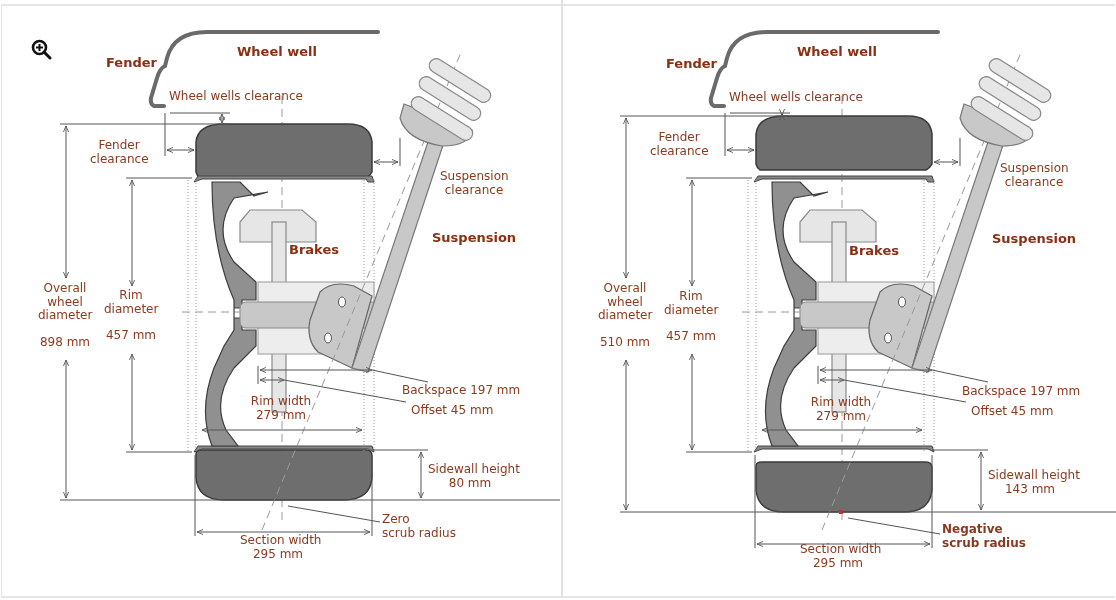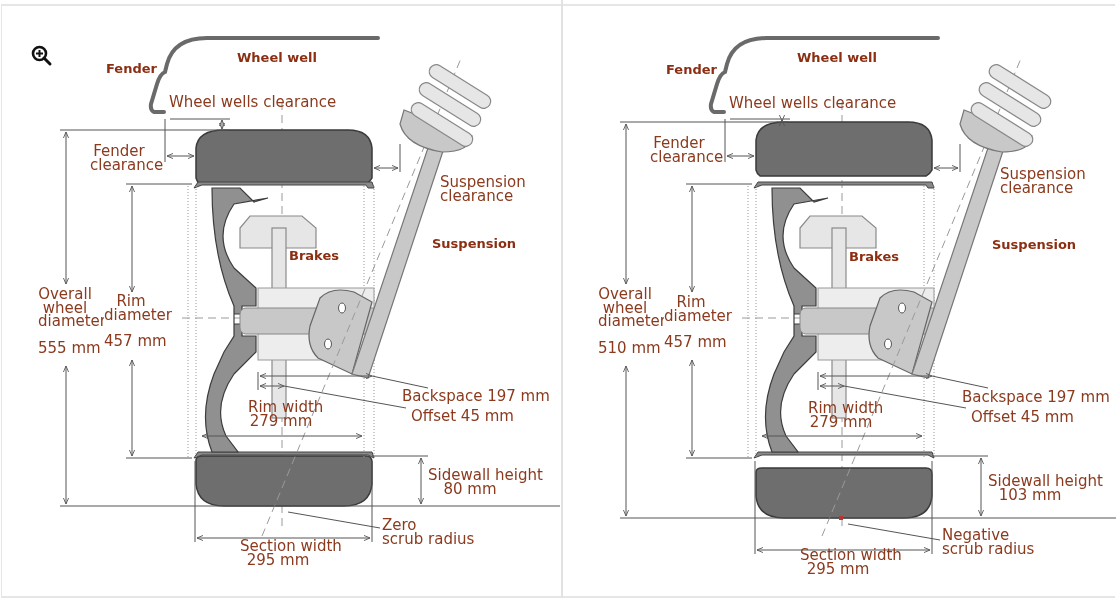--- a/index.html
+++ b/index.html
@@ -2,24 +2,24 @@
 <html><head>
 <meta charset="utf-8">
 <style>
   html, body { margin: 0; padding: 0; background: #ffffff; }
   body { width: 1116px; height: 600px; position: relative; overflow: hidden;
          font-family: "DejaVu Sans", sans-serif; }
   .frame { position: absolute; left: 1px; top: 4px; width: 1114px; height: 594px;
            border-top: 2px solid #e6e6e6; border-bottom: 2px solid #e6e6e6;
            border-left: 1px solid #e6e6e6; box-sizing: border-box; }
   .divider { position: absolute; left: 561px; top: 0; width: 2px; height: 598px; background: #e2e2e2; }
-  .panel { position: absolute; top: 6px; width: 558px; height: 458px; }
+  .panel { position: absolute; top: 0; width: 558px; height: 458px; }
   .panel svg { position: absolute; left: 0; top: 0; }
   .zoom-btn { position: absolute; left: 29px; top: 39px; width: 22px; height: 22px; cursor: pointer; }
-  .lbl { position: absolute; color: #8b3a1e; font-size: 15px; line-height: 13.5px; text-align: center; white-space: nowrap; }
+  .lbl { position: absolute; color: #8b3a1e; font-size: 12px; line-height: 13.5px; text-align: center; white-space: nowrap; }
   .lbl.bold { font-weight: bold; font-size: 13px; color: #8b2e12; }
   .lbl.left { text-align: left; }
 </style>
 </head>
 <body>
 
 <div class="frame"></div>
 <div class="divider"></div>
 
 <div class="panel" id="panel-0" style="left:2px;">
@@ -103,21 +103,21 @@
     <div>clearance</div>
   </div>
   <div class="lbl bold" style="left:430px;top:231px;">Suspension</div>
   <div class="lbl bold" style="left:287px;top:243px;">Brakes</div>
 
   <div class="lbl" style="left:36px;top:282px;width:54px;background:#fff;">
     <div>Overall</div>
     <div>wheel</div>
     <div>diameter</div>
     <div style="height:13px"></div>
-    <div>555 mm</div>
+    <div>898 mm</div>
   </div>
   <div class="lbl" style="left:102px;top:289px;width:54px;background:#fff;">
     <div>Rim</div>
     <div>diameter</div>
     <div style="height:13px"></div>
     <div>457 mm</div>
   </div>
   <div class="lbl" style="left:246px;top:395px;width:66px;">
     <div>Rim width</div>
     <div>279 mm</div>
@@ -227,23 +227,23 @@
     <div>457 mm</div>
   </div>
   <div class="lbl" style="left:246px;top:396px;width:66px;">
     <div>Rim width</div>
     <div>279 mm</div>
   </div>
   <div class="lbl left" style="left:400px;top:385px;">Backspace 197 mm</div>
   <div class="lbl left" style="left:409px;top:405px;">Offset 45 mm</div>
   <div class="lbl" style="left:426px;top:469px;width:84px;">
     <div>Sidewall height</div>
-    <div>103 mm</div>
-  </div>
-  <div class="lbl left" style="left:380px;top:523px;">
+    <div>143 mm</div>
+  </div>
+  <div class="lbl left" style="left:380px;top:523px;font-weight:bold;">
     <div>Negative</div>
     <div>scrub radius</div>
   </div>
   <div class="lbl" style="left:238px;top:543px;width:76px;">
     <div>Section width</div>
     <div>295 mm</div>
   </div>
 </div>
 
 </body></html>

